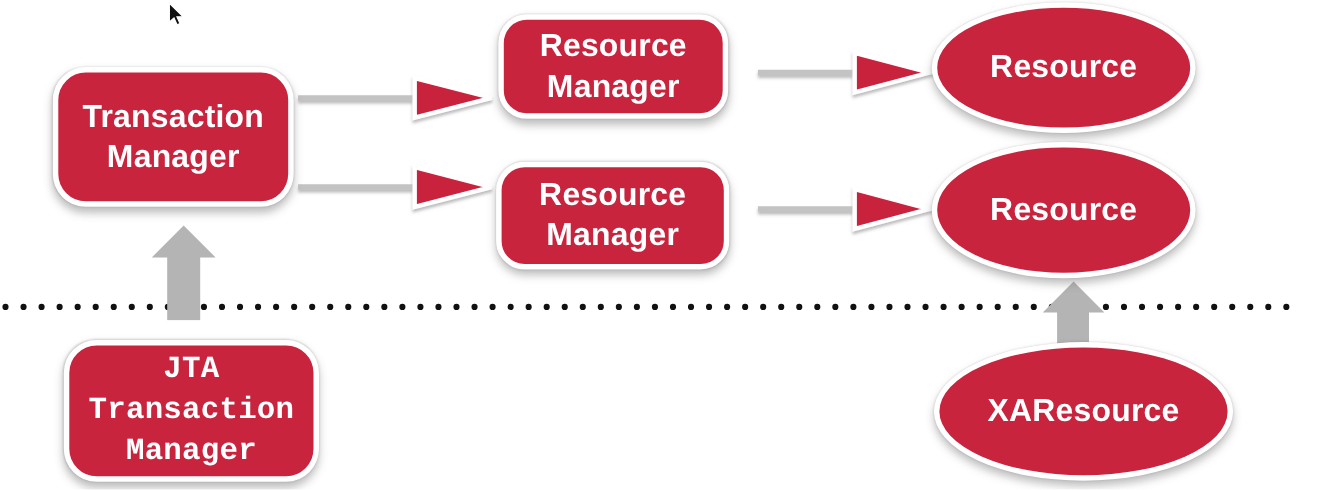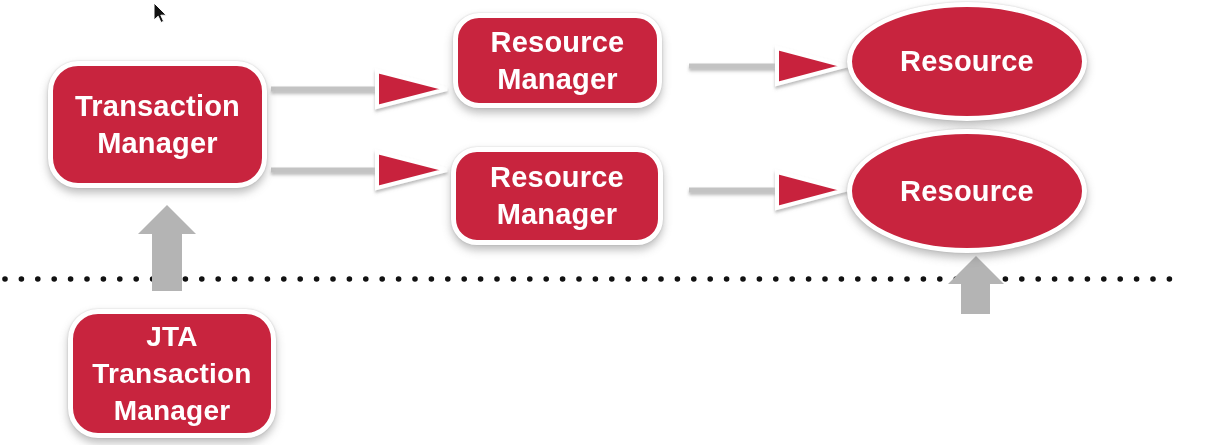--- a/index.html
+++ b/index.html
@@ -88,24 +88,27 @@
   </div>
 
   <div class="node ellipse" style="left:847px;top:2px;width:240px;height:119px;">
     <span>Resource</span>
   </div>
 
   <div class="node ellipse" style="left:847px;top:129px;width:240px;height:124px;">
     <span>Resource</span>
   </div>
 
-  <div class="node rect jta" style="left:68px;top:309px;width:208px;height:129px;">
+  <div class="node rect jta" style="left:58px;top:309px;width:232px;height:129px;font-family:Liberation Mono, monospace;">
     <span>JTA</span>
     <span>Transaction</span>
     <span>Manager</span>
   </div>
 
+  <div class="node ellipse" style="left:849px;top:311px;width:272px;height:126px;">
+    <span>XAResource</span>
+  </div>
 
   <svg class="overlay" width="24" height="26" viewBox="0 0 24 26" style="left:153px;top:3px;">
     <polygon points="1,0 1,17 5.2,13.2 8,19.5 10.6,18.3 7.8,12.2 13.3,12.2" fill="#111111" stroke="#ffffff" stroke-width="1"></polygon>
   </svg>
 
 </div>
 
 </body></html>

